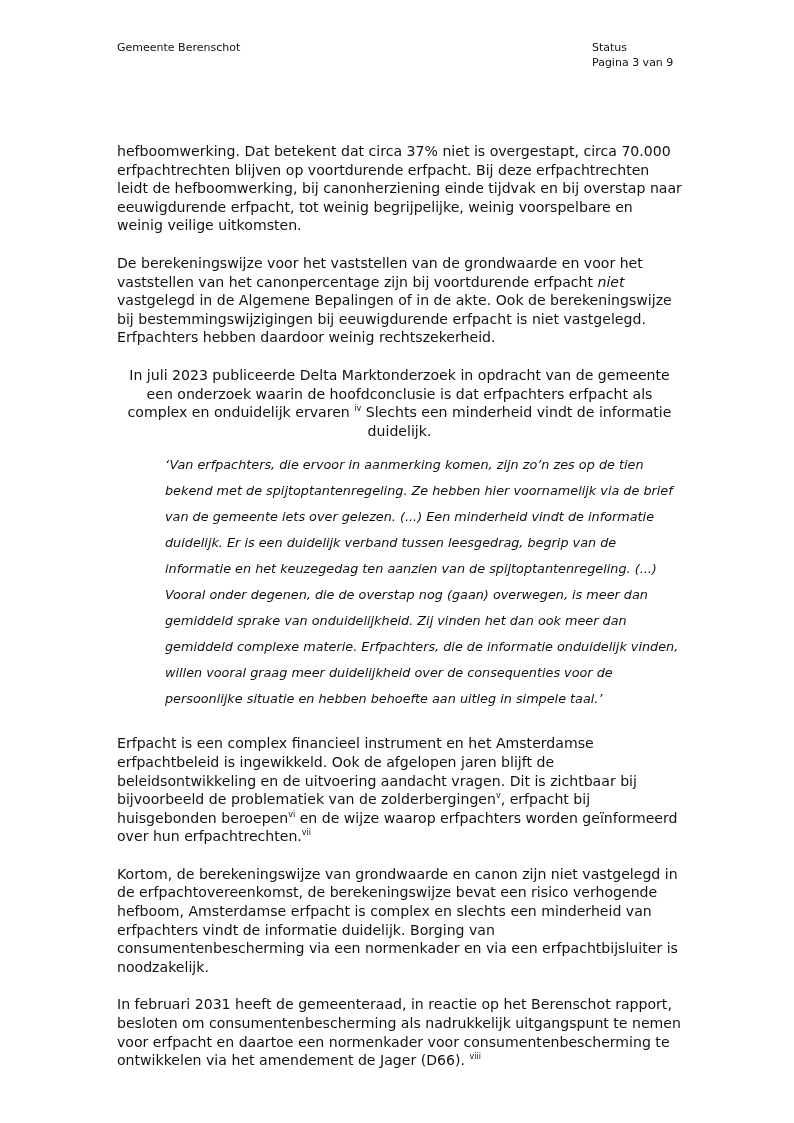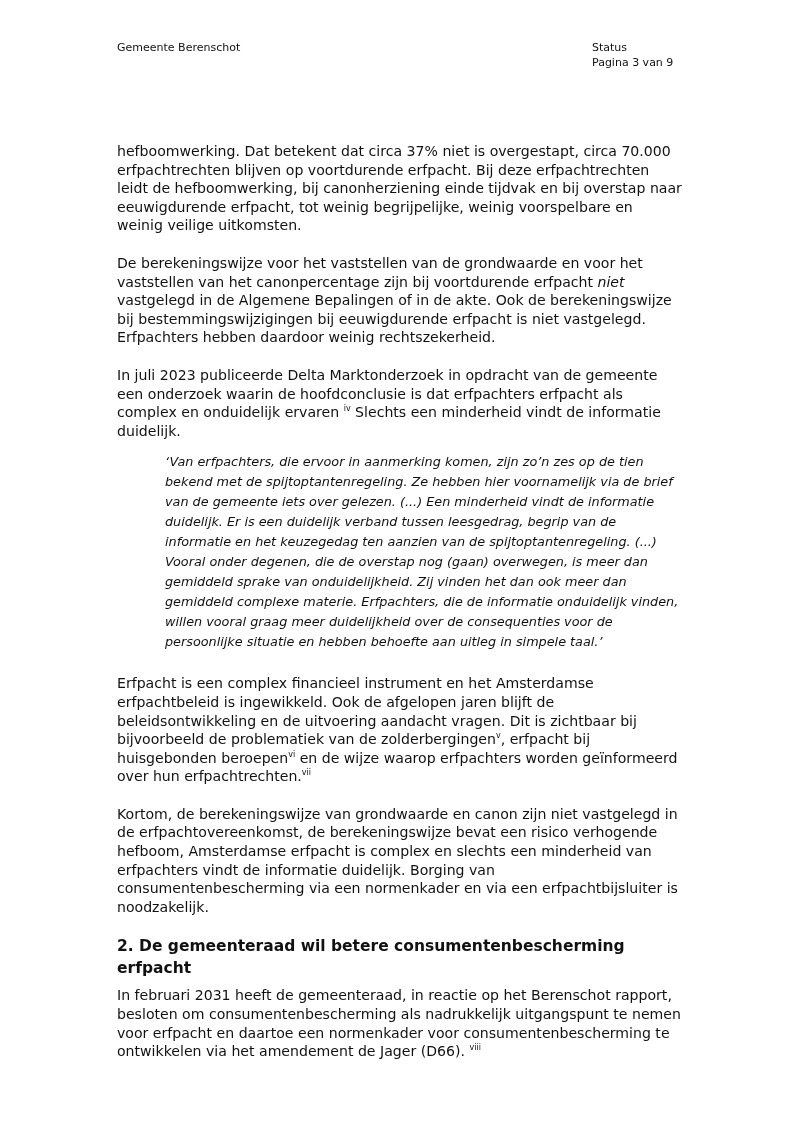--- a/index.html
+++ b/index.html
@@ -44,21 +44,21 @@
     }
     sup {
       font-size: 8px;
       line-height: 0;
       vertical-align: 6px;
     }
     .quote {
       margin: 10px 18px 22px 48px;
       font-style: italic;
       font-size: 12.8px;
-      line-height: 20px;
+      line-height: 26px;
       width: 520px;
     }
     h2.section {
       margin: 0 0 7px 0;
       font-size: 15.5px;
       font-weight: bold;
       line-height: 22px;
       letter-spacing: 0px;
     }
     .italic { font-style: italic; }
@@ -72,24 +72,23 @@
 <div class="header-right">
   <div>Status</div>
   <div>Pagina 3 van 9</div>
 </div>
 
 <div class="content">
   <p class="body">hefboomwerking. Dat betekent dat circa 37% niet is overgestapt, circa 70.000 erfpachtrechten blijven op voortdurende erfpacht. Bij deze erfpachtrechten leidt de hefboomwerking, bij canonherziening einde tijdvak en bij overstap naar eeuwigdurende erfpacht, tot weinig begrijpelijke, weinig voorspelbare en weinig veilige uitkomsten.</p>
 
   <p class="body"><span>De berekeningswijze voor het vaststellen van de grondwaarde en voor het vaststellen van het canonpercentage zijn bij voortdurende erfpacht </span><span class="italic">niet</span><span> vastgelegd in de Algemene Bepalingen of in de akte. Ook de berekeningswijze bij bestemmingswijzigingen bij eeuwigdurende erfpacht is niet vastgelegd. Erfpachters hebben daardoor weinig rechtszekerheid.</span></p>
 
-  <p class="body" style="margin-bottom:12px;"><span>In juli 2023 publiceerde Delta Marktonderzoek in opdracht van de gemeente een onderzoek waarin de hoofdconclusie is dat erfpachters erfpacht als complex en onduidelijk ervaren </span><sup>iv</sup><span> Slechts een minderheid vindt de informatie duidelijk.</span></p>
+  <p class="body" style="margin-bottom:12px;text-align:center;"><span>In juli 2023 publiceerde Delta Marktonderzoek in opdracht van de gemeente een onderzoek waarin de hoofdconclusie is dat erfpachters erfpacht als complex en onduidelijk ervaren </span><sup>iv</sup><span> Slechts een minderheid vindt de informatie duidelijk.</span></p>
 
   <div class="quote">‘Van erfpachters, die ervoor in aanmerking komen, zijn zo’n zes op de tien bekend met de spijtoptantenregeling. Ze hebben hier voornamelijk via de brief van de gemeente iets over gelezen. (...) Een minderheid vindt de informatie duidelijk. Er is een duidelijk verband tussen leesgedrag, begrip van de informatie en het keuzegedag ten aanzien van de spijtoptantenregeling. (...) Vooral onder degenen, die de overstap nog (gaan) overwegen, is meer dan gemiddeld sprake van onduidelijkheid. Zij vinden het dan ook meer dan gemiddeld complexe materie. Erfpachters, die de informatie onduidelijk vinden, willen vooral graag meer duidelijkheid over de consequenties voor de persoonlijke situatie en hebben behoefte aan uitleg in simpele taal.’</div>
 
   <p class="body"><span>Erfpacht is een complex financieel instrument en het Amsterdamse erfpachtbeleid is ingewikkeld. Ook de afgelopen jaren blijft de beleidsontwikkeling en de uitvoering aandacht vragen. Dit is zichtbaar bij bijvoorbeeld de problematiek van de zolderbergingen</span><sup>v</sup><span>, erfpacht bij huisgebonden beroepen</span><sup>vi</sup><span> en de wijze waarop erfpachters worden geïnformeerd over hun erfpachtrechten.</span><sup>vii</sup></p>
 
   <p class="body">Kortom, de berekeningswijze van grondwaarde en canon zijn niet vastgelegd in de erfpachtovereenkomst, de berekeningswijze bevat een risico verhogende hefboom, Amsterdamse erfpacht is complex en slechts een minderheid van erfpachters vindt de informatie duidelijk. Borging van consumentenbescherming via een normenkader en via een erfpachtbijsluiter is noodzakelijk.</p>
 
-  <h2 class="section">2. De gemeenteraad wil betere consumentenbescherming erfpacht</h2>
 
   <p class="body"><span>In februari 2031 heeft de gemeenteraad, in reactie op het Berenschot rapport, besloten om consumentenbescherming als nadrukkelijk uitgangspunt te nemen voor erfpacht en daartoe een normenkader voor consumentenbescherming te ontwikkelen via het amendement de Jager (D66).</span> <sup>viii</sup></p>
 </div>
 
 </body></html>

